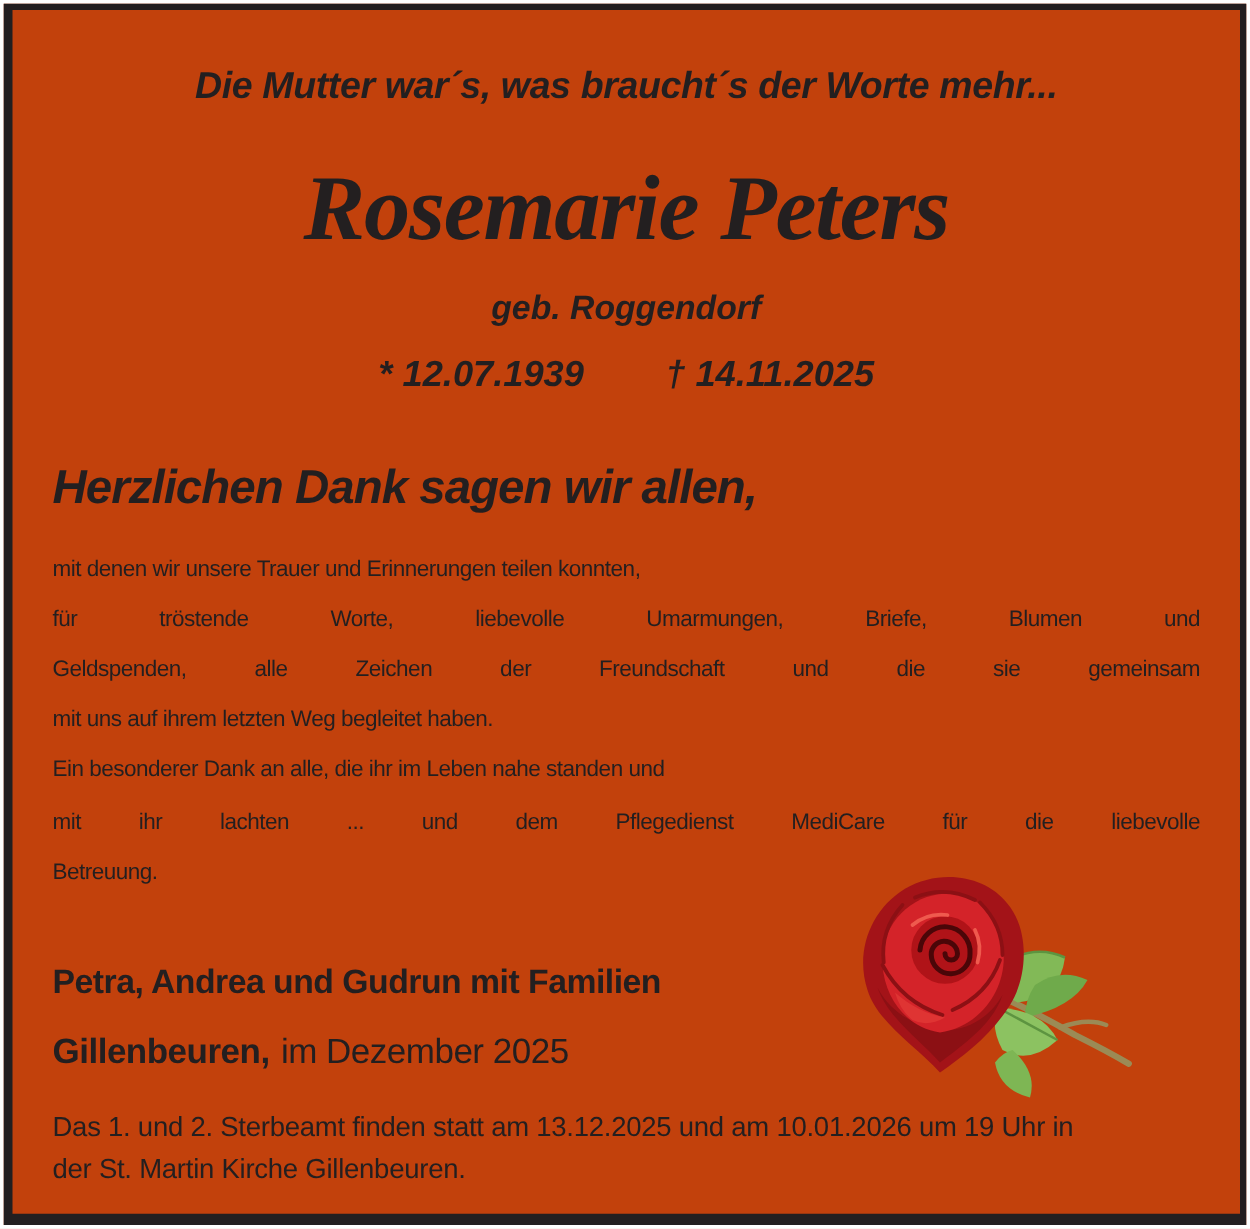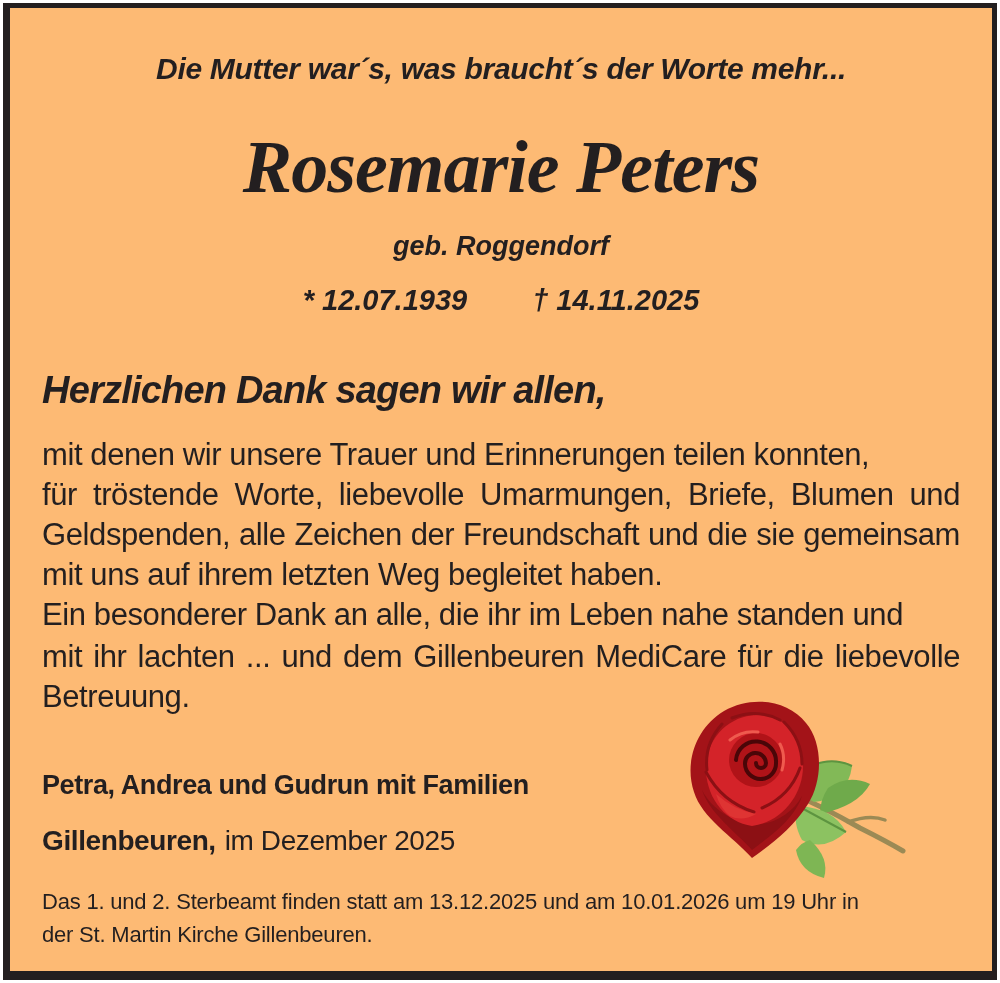--- a/index.html
+++ b/index.html
@@ -15,21 +15,21 @@
     color: #231f20;
     overflow: hidden;
   }
   .frame {
     position: absolute;
     left: 3px; top: 3px; right: 3px; bottom: 3px;
     border-style: solid;
     border-color: #231f20;
     border-width: 5px 5px 9px 7px;
     box-sizing: border-box;
-    background: #fdba74;
+    background: #c2410c;
   }
   .content {
     position: absolute;
     left: 0; top: 0; right: 0; bottom: 0;
     padding: 0 32px 0 32px;
   }
   .quote {
     margin-top: 43px;
     text-align: center;
     font-style: italic;
@@ -68,21 +68,21 @@
   }
   .heading {
     margin-top: 50px;
     font-style: italic;
     font-weight: 700;
     font-size: 38px;
     line-height: 46px;
     letter-spacing: -0.8px;
   }
   .bodytext {
-    font-size: 31px;
+    font-size: 18px;
     line-height: 40px;
     letter-spacing: -0.4px;
   }
   .line1 { margin-top: 22px; }
   .para  { margin-top: 0; }
   .gap-s { margin-top: 0; }
   .gap-xs { margin-top: 2px; }
   .jline {
     text-align: justify;
     text-align-last: justify;
@@ -129,21 +129,21 @@
 
     <div class="para">
       <div class="bodytext jline">für tröstende Worte, liebevolle Umarmungen, Briefe, Blumen und</div>
       <div class="bodytext jline">Geldspenden, alle Zeichen der Freundschaft und die sie gemeinsam</div>
       <div class="bodytext">mit uns auf ihrem letzten Weg begleitet haben.</div>
     </div>
 
     <div class="bodytext gap-s">Ein besonderer Dank an alle, die ihr im Leben nahe standen und</div>
 
     <div class="para gap-xs">
-      <div class="bodytext jline">mit ihr lachten ... und dem Gillenbeuren MediCare für die liebevolle</div>
+      <div class="bodytext jline">mit ihr lachten ... und dem Pflegedienst MediCare für die liebevolle</div>
       <div class="bodytext">Betreuung.</div>
     </div>
 
     <div class="sig-names">Petra, Andrea und Gudrun mit Familien</div>
 
     <div class="dateline">
       <span class="place">Gillenbeuren,</span><span>im Dezember 2025</span>
     </div>
 
     <div class="footer">

